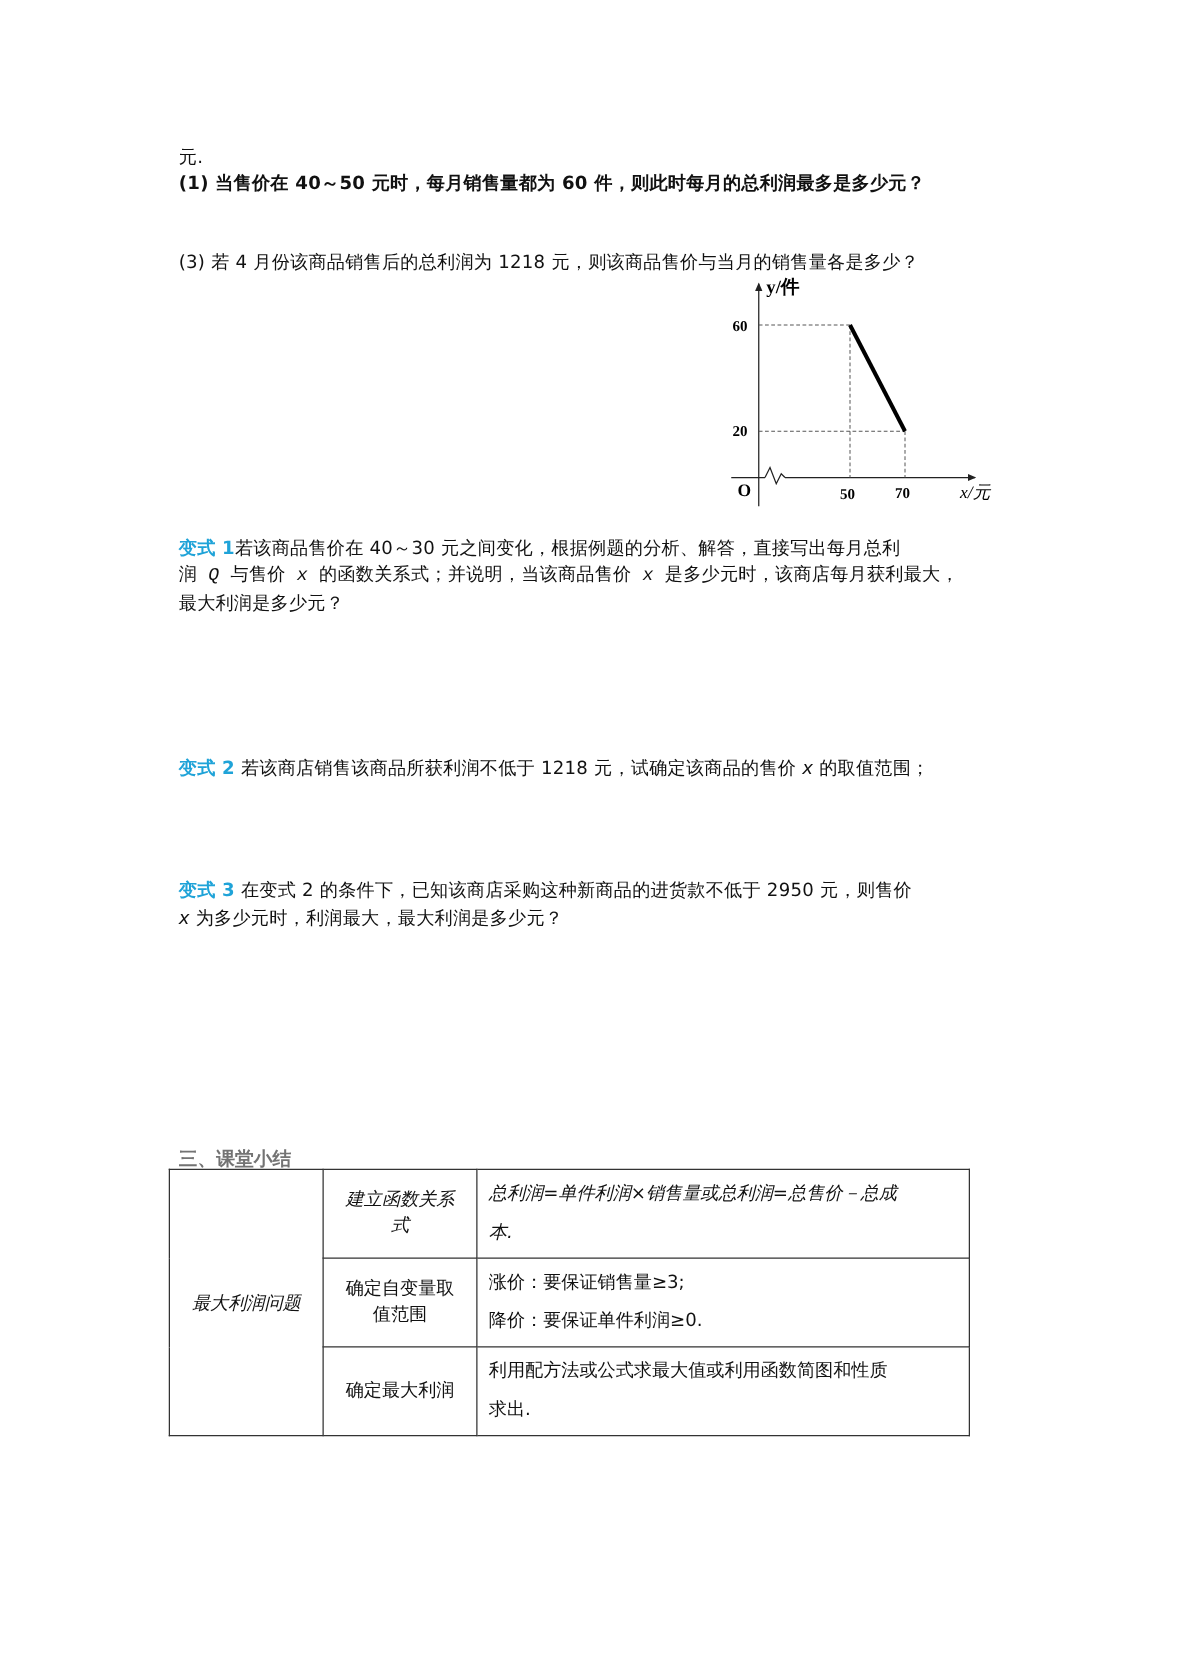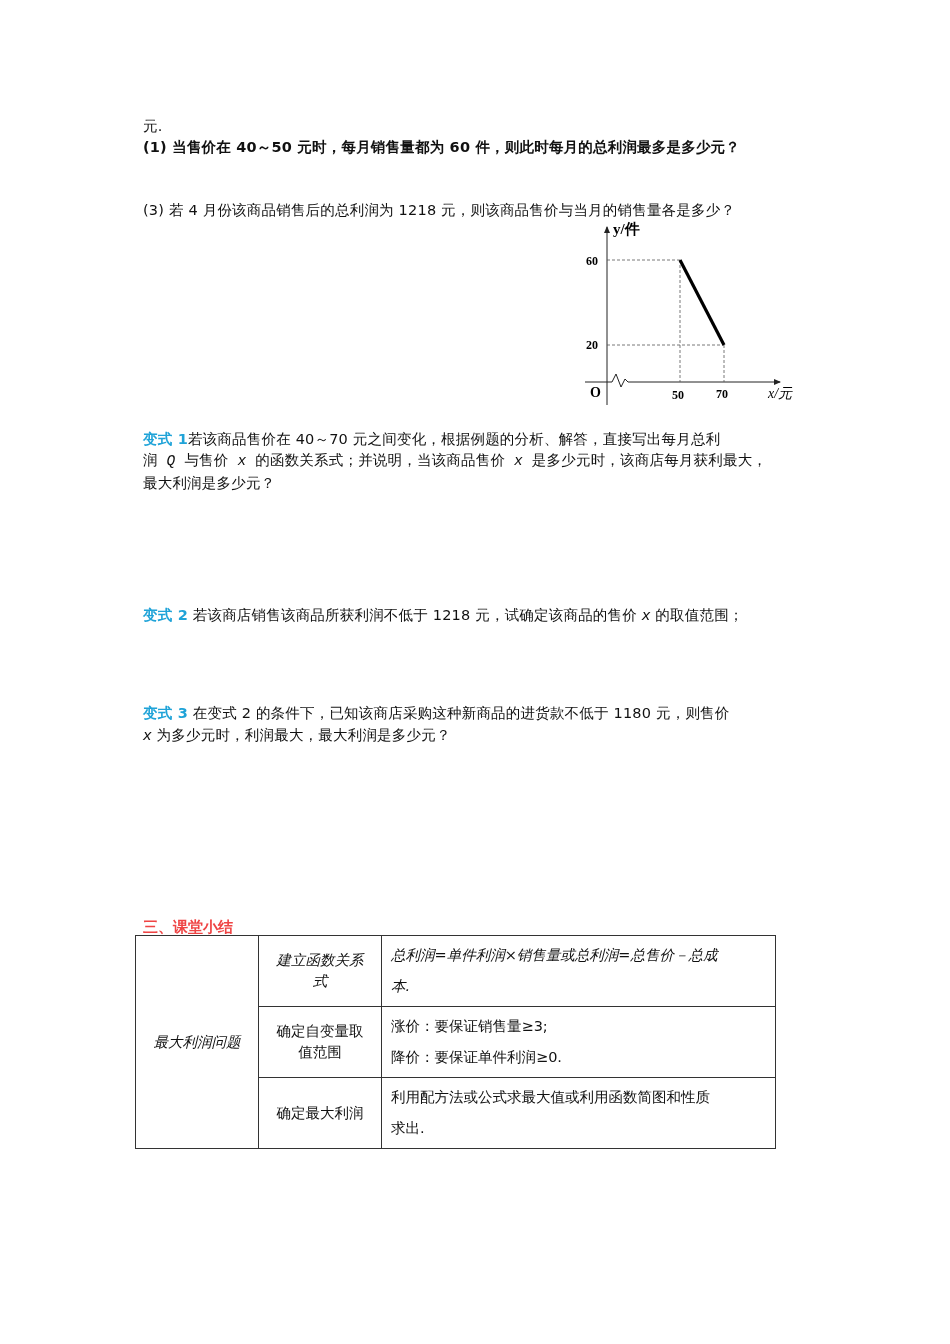--- a/index.html
+++ b/index.html
@@ -2,21 +2,21 @@
 <html><head>
 <meta charset="utf-8">
 <style>
   html, body { margin: 0; padding: 0; background: #ffffff; }
   body { width: 950px; height: 1344px; position: relative; overflow: hidden;
          font-family: "DejaVu Sans", "Liberation Sans", sans-serif; color: #111; }
   .page { position: absolute; left: 0; top: 0; width: 950px; height: 1344px; }
   .line { position: absolute; left: 143px; font-size: 14.5px; line-height: 22px; white-space: nowrap; letter-spacing: 0.2px; }
   .it { font-style: italic; }
   .variant { color: #1fa3d8; font-weight: bold; }
-  .section-title { position: absolute; left: 143px; top: 917px; font-size: 15px; font-weight: bold; color: #ef4444; line-height: 20px; }
+  .section-title { position: absolute; left: 143px; top: 917px; font-size: 15px; font-weight: bold; color: #737373; line-height: 20px; }
   .chart { position: absolute; left: 570px; top: 215px; width: 240px; height: 195px; }
   .chart text { font-family: "Liberation Serif", "DejaVu Serif", serif; }
   table.summary { position: absolute; left: 135px; top: 935px; width: 641px; border-collapse: collapse; font-size: 14.5px; }
   table.summary td { border: 1.5px solid #333; vertical-align: middle; padding: 0; }
   td.c1 { width: 122px; text-align: center; }
   td.c2 { width: 122px; text-align: center; line-height: 21px; }
   td.c3 { padding: 4px 8px 4px 9px !important; line-height: 31px; }
   .row1 td { height: 60px; font-style: italic; }
   .row2 td { height: 60px; margin-top: 35px; }
   .row3 td { height: 58px; }
@@ -54,33 +54,33 @@
     <text x="43" y="19" font-size="15" font-weight="bold" font-family="Liberation Sans, sans-serif">y/件</text>
     <text x="16" y="50" font-size="12" font-weight="bold">60</text>
     <text x="16" y="134" font-size="12" font-weight="bold">20</text>
     <text x="20" y="182" font-size="14" font-weight="bold">O</text>
     <text x="102" y="184" font-size="12" font-weight="bold">50</text>
     <text x="146" y="183" font-size="12" font-weight="bold">70</text>
     <text x="198" y="183" font-size="14" font-style="italic">x/元</text>
   </svg>
 
   <div class="line" style="top:428px;">
-    <span class="variant">变式 1</span><span>若该商品售价在 40～70 元之间变化，根据例题的分析、解答，直接写出每月总利</span>
+    <span class="variant">变式 1</span><span>若该商品售价在 40～30 元之间变化，根据例题的分析、解答，直接写出每月总利</span>
   </div>
   <div class="line" style="top:450px;font-family:Liberation Mono, monospace;">
     <span>润 </span><span class="it">Q</span><span> 与售价 </span><span class="it">x</span><span> 的函数关系式；并说明，当该商品售价 </span><span class="it">x</span><span> 是多少元时，该商店每月获利最大，</span>
   </div>
   <div class="line" style="top:472px;">最大利润是多少元？</div>
 
   <div class="line" style="top:604px;">
     <span class="variant">变式 2</span><span>  若该商店销售该商品所获利润不低于 1218 元，试确定该商品的售价 </span><span class="it">x</span><span> 的取值范围；</span>
   </div>
 
   <div class="line" style="top:702px;">
-    <span class="variant">变式 3</span><span>    在变式 2 的条件下，已知该商店采购这种新商品的进货款不低于 1180 元，则售价</span>
+    <span class="variant">变式 3</span><span>    在变式 2 的条件下，已知该商店采购这种新商品的进货款不低于 2950 元，则售价</span>
   </div>
   <div class="line" style="top:724px;text-align:right;">
     <span class="it">x</span><span> 为多少元时，利润最大，最大利润是多少元？</span>
   </div>
 
   <div class="section-title">三、课堂小结</div>
 
   <table class="summary">
     <tbody>
         <tr class="row1">

